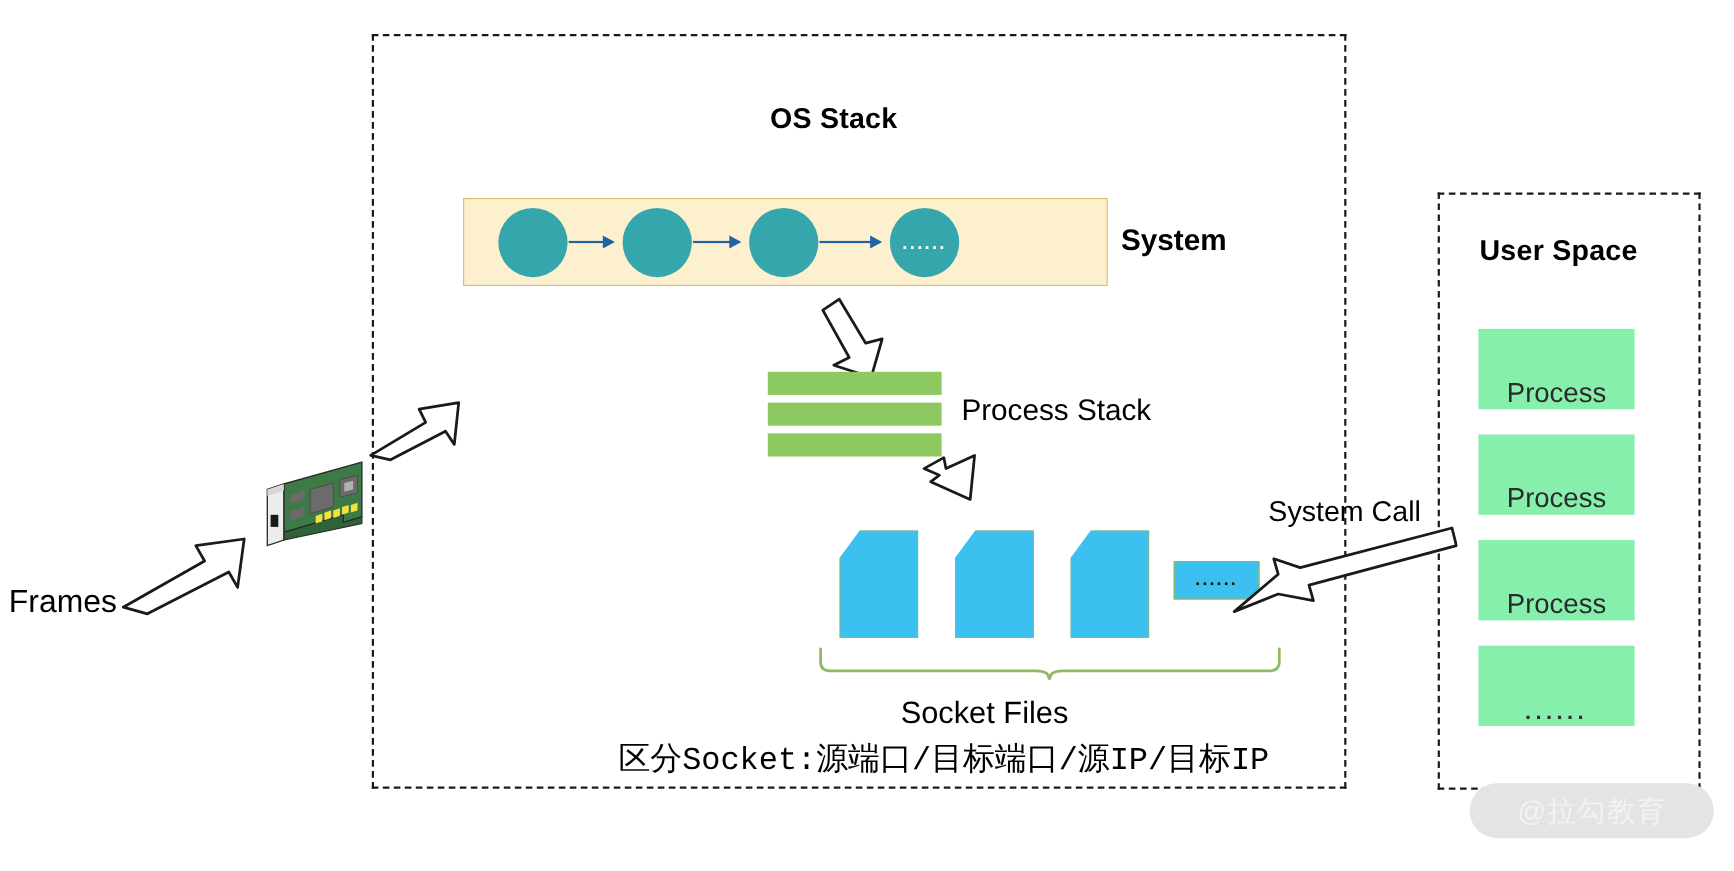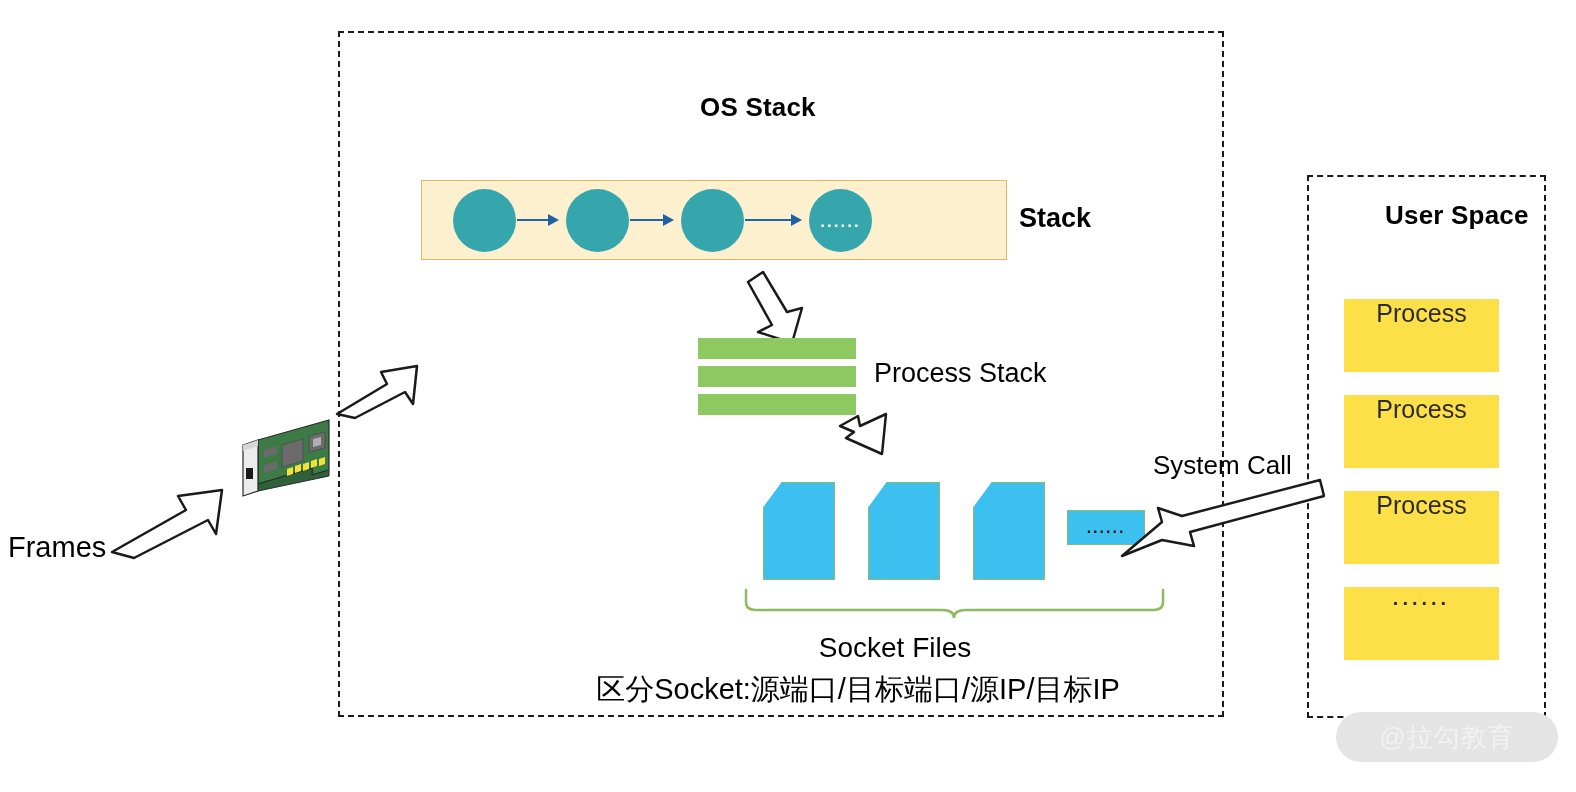--- a/index.html
+++ b/index.html
@@ -34,21 +34,21 @@
 
   .region-title {
     position: absolute;
     font-weight: bold;
     font-size: 26px;
     letter-spacing: 0.2px;
     white-space: nowrap;
     color: #000;
   }
   #os-kernel-title { left: 700px; top: 92px; }
-  #user-space-title { left: 1345px; top: 200px; margin-left: 40px; }
+  #user-space-title { left: 1345px; top: 212px; }
 
   
   #buffer-panel {
     position: absolute;
     left: 421px; top: 180px;
     width: 586px; height: 80px;
     background: #fdf0cf;
     border: 1px solid #e0b763;
     box-sizing: border-box;
   }
@@ -167,33 +167,34 @@
     padding-left: 37px;
   }
   #socket-files-label span { position: relative; left: 70px; }
 
   #socket-detail-label {
     position: absolute;
     left: 0; top: 670px;
     width: 1576px;
     text-align: center;
     font-size: 29px;
+    font-family: Liberation Mono, monospace;
   }
   #socket-detail-label span { position: relative; left: 70px; }
 
   
   .process-box {
     position: absolute;
     left: 1344px;
-    width: 155px; height: 73px;
-    background: #fde047;
+    width: 142px; height: 73px;
+    background: #86efac;
     color: #2b2b2b;
     font-size: 25px;
     display: flex;
-    align-items: flex-start;
+    align-items: flex-end;
     justify-content: center;
   }
   #process-box-0 { top: 299px; }
   #process-box-1 { top: 395px; }
   #process-box-2 { top: 491px; }
   #process-box-3 { top: 587px; }
   .process-box.dots {
     letter-spacing: 4px;
     font-weight: bold;
     font-size: 20px;
@@ -263,21 +264,21 @@
     <div class="buffer-node" id="buffer-node-2">
       <span class="node-dots"></span>
     </div>
     <div class="buffer-node" id="buffer-node-3">
       <span class="node-dots"></span>
     </div>
     <div class="buffer-node" id="buffer-node-4">
       <span class="node-dots">......</span>
     </div>
   </div>
-  <div id="buffer-label">Stack</div>
+  <div id="buffer-label">System</div>
 
   <svg class="hollow-arrow" id="arrow-buffer-to-stack" viewBox="0 0 80 80">
     <polygon points="8,12 23,2 47,42 62,38 52,73 18,62 32,55 8,12" fill="#ffffff" stroke="#1a1a1a" stroke-width="2.5" stroke-linejoin="round"></polygon>
   </svg>
 
   <div id="protocol-stack">
     <div class="stack-layer"></div>
     <div class="stack-layer"></div>
     <div class="stack-layer"></div>
   </div>

